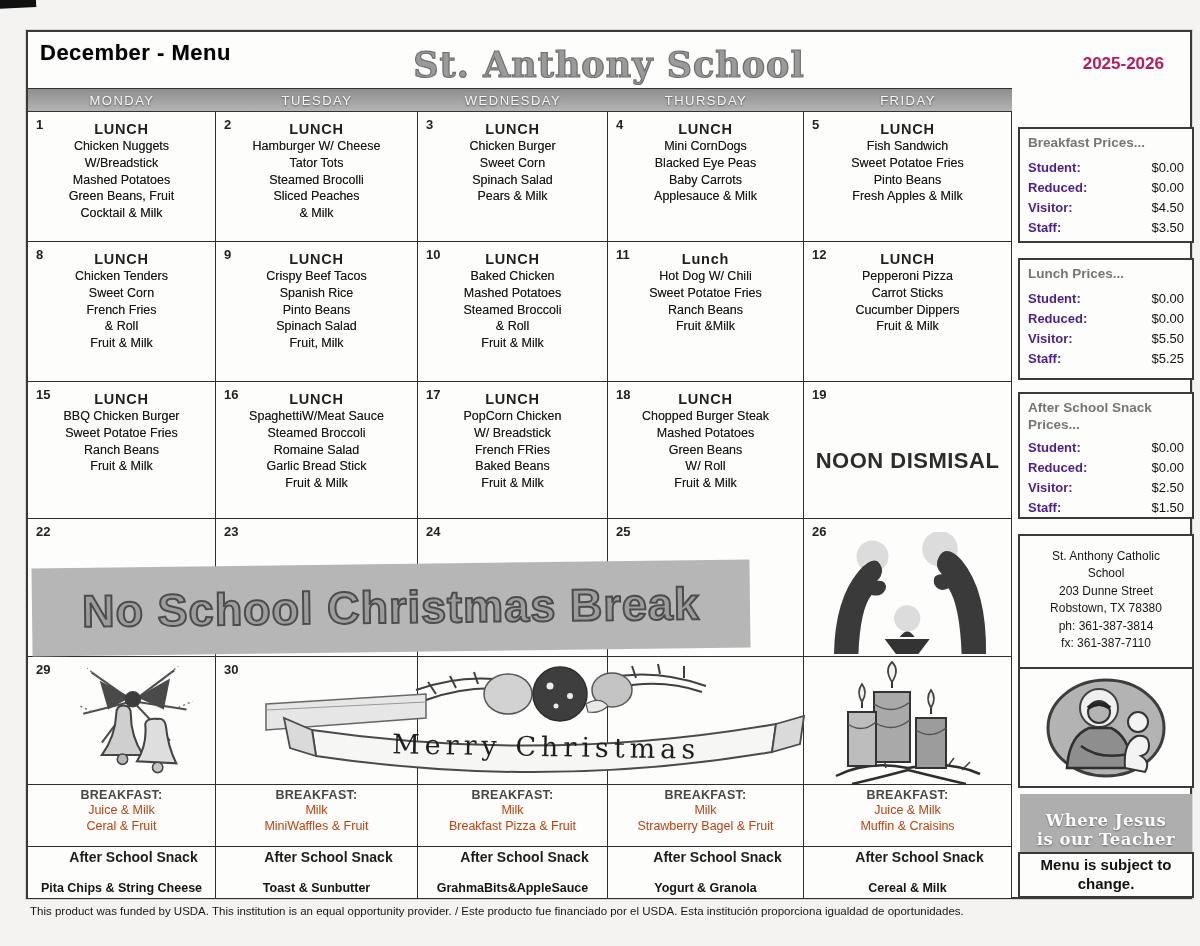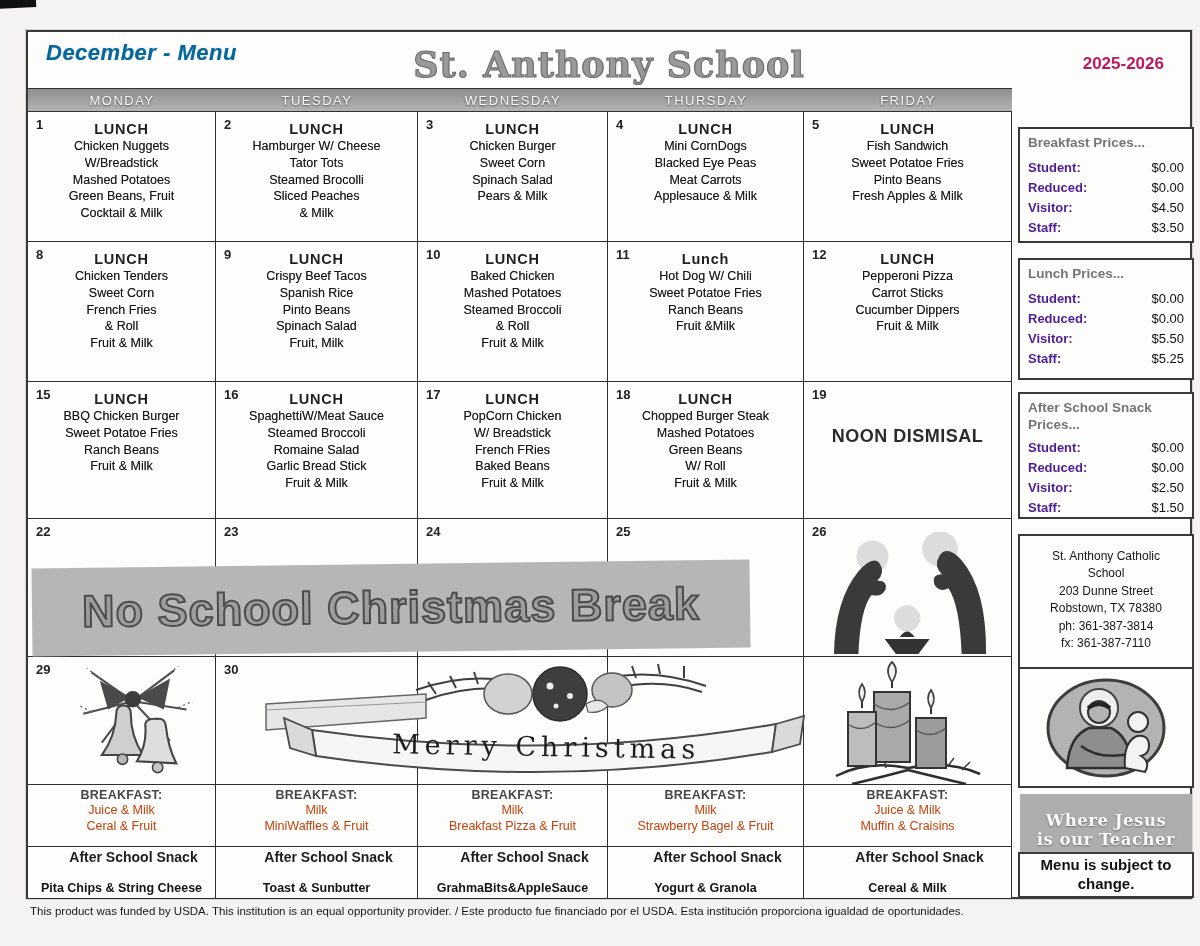--- a/index.html
+++ b/index.html
@@ -11,21 +11,21 @@
     position:relative;
     overflow:hidden;
   }
   .corner-artifact{ position:absolute; left:-6px; top:-4px; width:42px; height:12px; background:#111; transform:rotate(-3deg); }
   .doc{
     position:absolute; left:26px; top:30px; width:1166px; height:869px;
     background:#fdfdfc; border:2px solid #3a3a3a;
     box-shadow:0 0 0 1px #d8d6d2;
   }
   
-  .menu-title{ position:absolute; left:18px; top:8px; font-size:22px; font-weight:bold; color:#0369a1; letter-spacing:.5px; text-shadow:0 0 1px rgba(60,64,72,.5);font-style:italic; }
+  .menu-title{ position:absolute; left:12px; top:8px; font-size:22px; font-weight:bold; color:#000000; letter-spacing:.5px; text-shadow:0 0 1px rgba(60,64,72,.5); }
   .school-name{
     position:absolute; left:50%; top:12px; transform:translateX(-50%);
     font-family:"DejaVu Serif", serif; font-weight:bold; font-size:35px;
     color:#9a9a9a; -webkit-text-stroke:1.2px #6f6f6f; letter-spacing:1px; white-space:nowrap;
   }
   .school-year{ position:absolute; right:26px; top:22px; font-size:17px; font-weight:bold; color:#be185d; }
   
   .daybar{
     position:absolute; left:0; top:56px; width:984px; height:24px;
     background:linear-gradient(#8e8e8e,#b4b4b4);
@@ -38,21 +38,21 @@
     position:absolute; left:0; top:80px; width:984px;
     display:grid;
     grid-template-columns:188px 202px 190px 196px 208px;
     grid-template-rows:130px 140px 137px 138px 128px 62px 52px;
   }
   .cell{ position:relative; border-right:1.5px solid #2e2e2e; border-bottom:1.5px solid #2e2e2e; background:#fdfdfc; padding-top:4px; }
   .daynum{ position:absolute; left:8px; top:5px; font-size:13px; font-weight:bold; color:#222; }
   .lunch-title{ text-align:center; font-size:14.5px; font-weight:bold; letter-spacing:.8px; color:#1f1f1f; margin-top:5px; }
   .items{ margin-top:1px; text-align:center; }
   .items .line{ font-size:12.5px; line-height:1.34; color:#161616; text-shadow:0 0 .4px rgba(20,20,20,.55); }
-  .noon{ margin-top:40px; text-align:center; font-size:18px; font-weight:bold; letter-spacing:.5px; color:#2b2b2b; }
+  .noon{ margin-top:62px; text-align:center; font-size:22px; font-weight:bold; letter-spacing:.5px; color:#2b2b2b; }
   
   .no-school{
     position:absolute; left:4px; top:532px; width:718px; height:88px;
     background:#b6b6b6; transform:rotate(-.7deg);
     display:flex; align-items:center; justify-content:center; z-index:5;
   }
   .no-school span{
     font-size:45px; font-weight:bold; white-space:nowrap;
     color:#9d9d9d; -webkit-text-stroke:2px #4c4c4c; letter-spacing:1px;
   }
@@ -137,21 +137,21 @@
           <div class="line">Spinach Salad</div>
           <div class="line">Pears &amp; Milk</div>
         </div>
     </div>
     <div class="cell">
       <div class="daynum">4</div>
       <div class="lunch-title">LUNCH</div>
       <div class="items">
           <div class="line">Mini CornDogs</div>
           <div class="line">Blacked Eye Peas</div>
-          <div class="line">Meat Carrots</div>
+          <div class="line">Baby Carrots</div>
           <div class="line">Applesauce &amp; Milk</div>
         </div>
     </div>
     <div class="cell">
       <div class="daynum">5</div>
       <div class="lunch-title">LUNCH</div>
       <div class="items">
           <div class="line">Fish Sandwich</div>
           <div class="line">Sweet Potatoe Fries</div>
           <div class="line">Pinto Beans</div>

